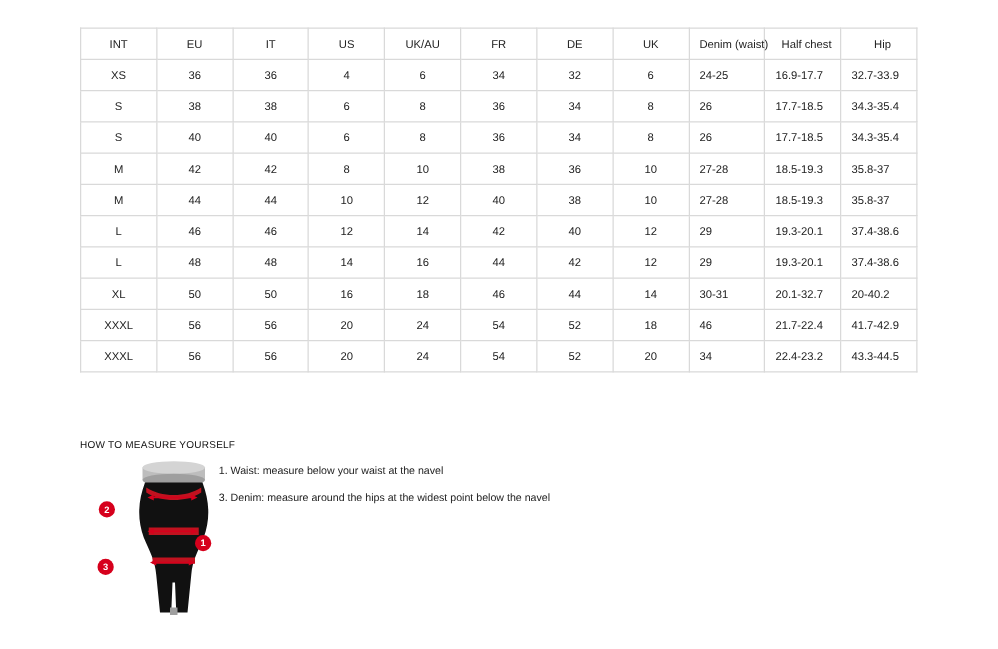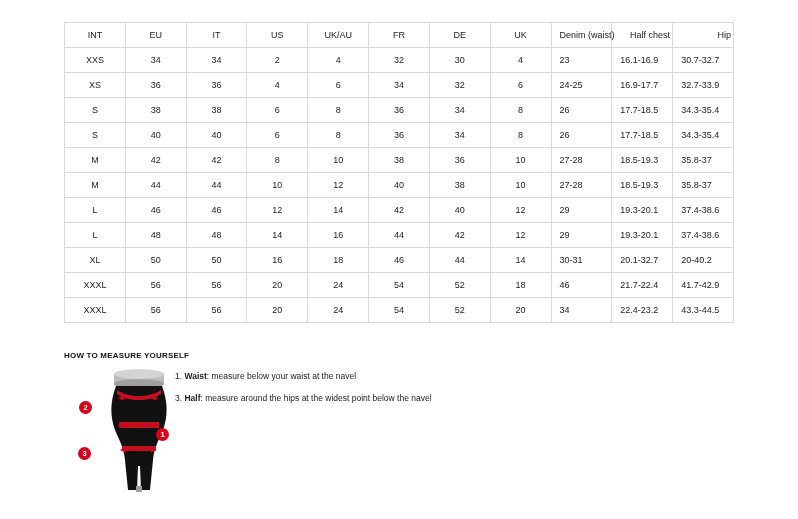--- a/index.html
+++ b/index.html
@@ -49,30 +49,30 @@
   table.size-chart thead th {
     font-size: 9px;
     color: #222222;
   }
   
   table.size-chart td.al {
     text-align: left;
     padding-left: 8px;
   }
   table.size-chart th.al {
-    text-align: right;
+    text-align: center;
     padding-left: 8px;
   }
   
   .htm-title {
     position: absolute;
     left: 64px;
     top: 351px;
     font-size: 8px;
-    font-weight: bold;
+    font-weight: normal;
     letter-spacing: 0.2px;
     color: #111111;
   }
   .figure {
     position: absolute;
     left: 84px;
     top: 368px;
     width: 110px;
     height: 125px;
   }
@@ -82,21 +82,21 @@
     top: 370px;
     width: 420px;
   }
   .step {
     font-size: 8.5px;
     color: #222222;
     line-height: 12px;
     margin-bottom: 10px;
   }
   .step b {
-    font-weight: bold;
+    font-weight: normal;
   }
   .badge {
     position: absolute;
     width: 13px;
     height: 13px;
     border-radius: 50%;
     background: #d6001c;
     color: #ffffff;
     font-size: 7.5px;
     font-weight: bold;
@@ -124,33 +124,20 @@
             <th>UK/AU</th>
             <th>FR</th>
             <th>DE</th>
             <th>UK</th>
             <th class="al">Denim (waist)</th>
             <th class="al">Half chest</th>
             <th class="al">Hip</th>
           </tr>
       </thead>
       <tbody id="body-rows">
-          <tr>
-            <td>XXS</td>
-            <td>34</td>
-            <td>34</td>
-            <td>2</td>
-            <td>4</td>
-            <td>32</td>
-            <td>30</td>
-            <td>4</td>
-            <td class="al">23</td>
-            <td class="al">16.1-16.9</td>
-            <td class="al">30.7-32.7</td>
-          </tr>
           <tr>
             <td>XS</td>
             <td>36</td>
             <td>36</td>
             <td>4</td>
             <td>6</td>
             <td>34</td>
             <td>32</td>
             <td>6</td>
             <td class="al">24-25</td>
@@ -313,16 +300,16 @@
       <polygon points="34,30 39,27.6 39,32.4" fill="#d6001c"></polygon>
       <polygon points="74,30 69,27.6 69,32.4" fill="#d6001c"></polygon>
     </svg>
     <div class="badge badge-1">1</div>
     <div class="badge badge-2">2</div>
     <div class="badge badge-3">3</div>
   </div>
 
   <div class="steps" id="steps-list">
       <div class="step"><span>1. </span><b>Waist</b><span>: measure below your waist at the navel</span></div>
-      <div class="step"><span>3. </span><b>Half</b><span>: measure around the hips at the widest point below the navel</span></div>
+      <div class="step"><span>3. </span><b>Denim</b><span>: measure around the hips at the widest point below the navel</span></div>
     </div>
 
 </div>
 
 </body></html>

